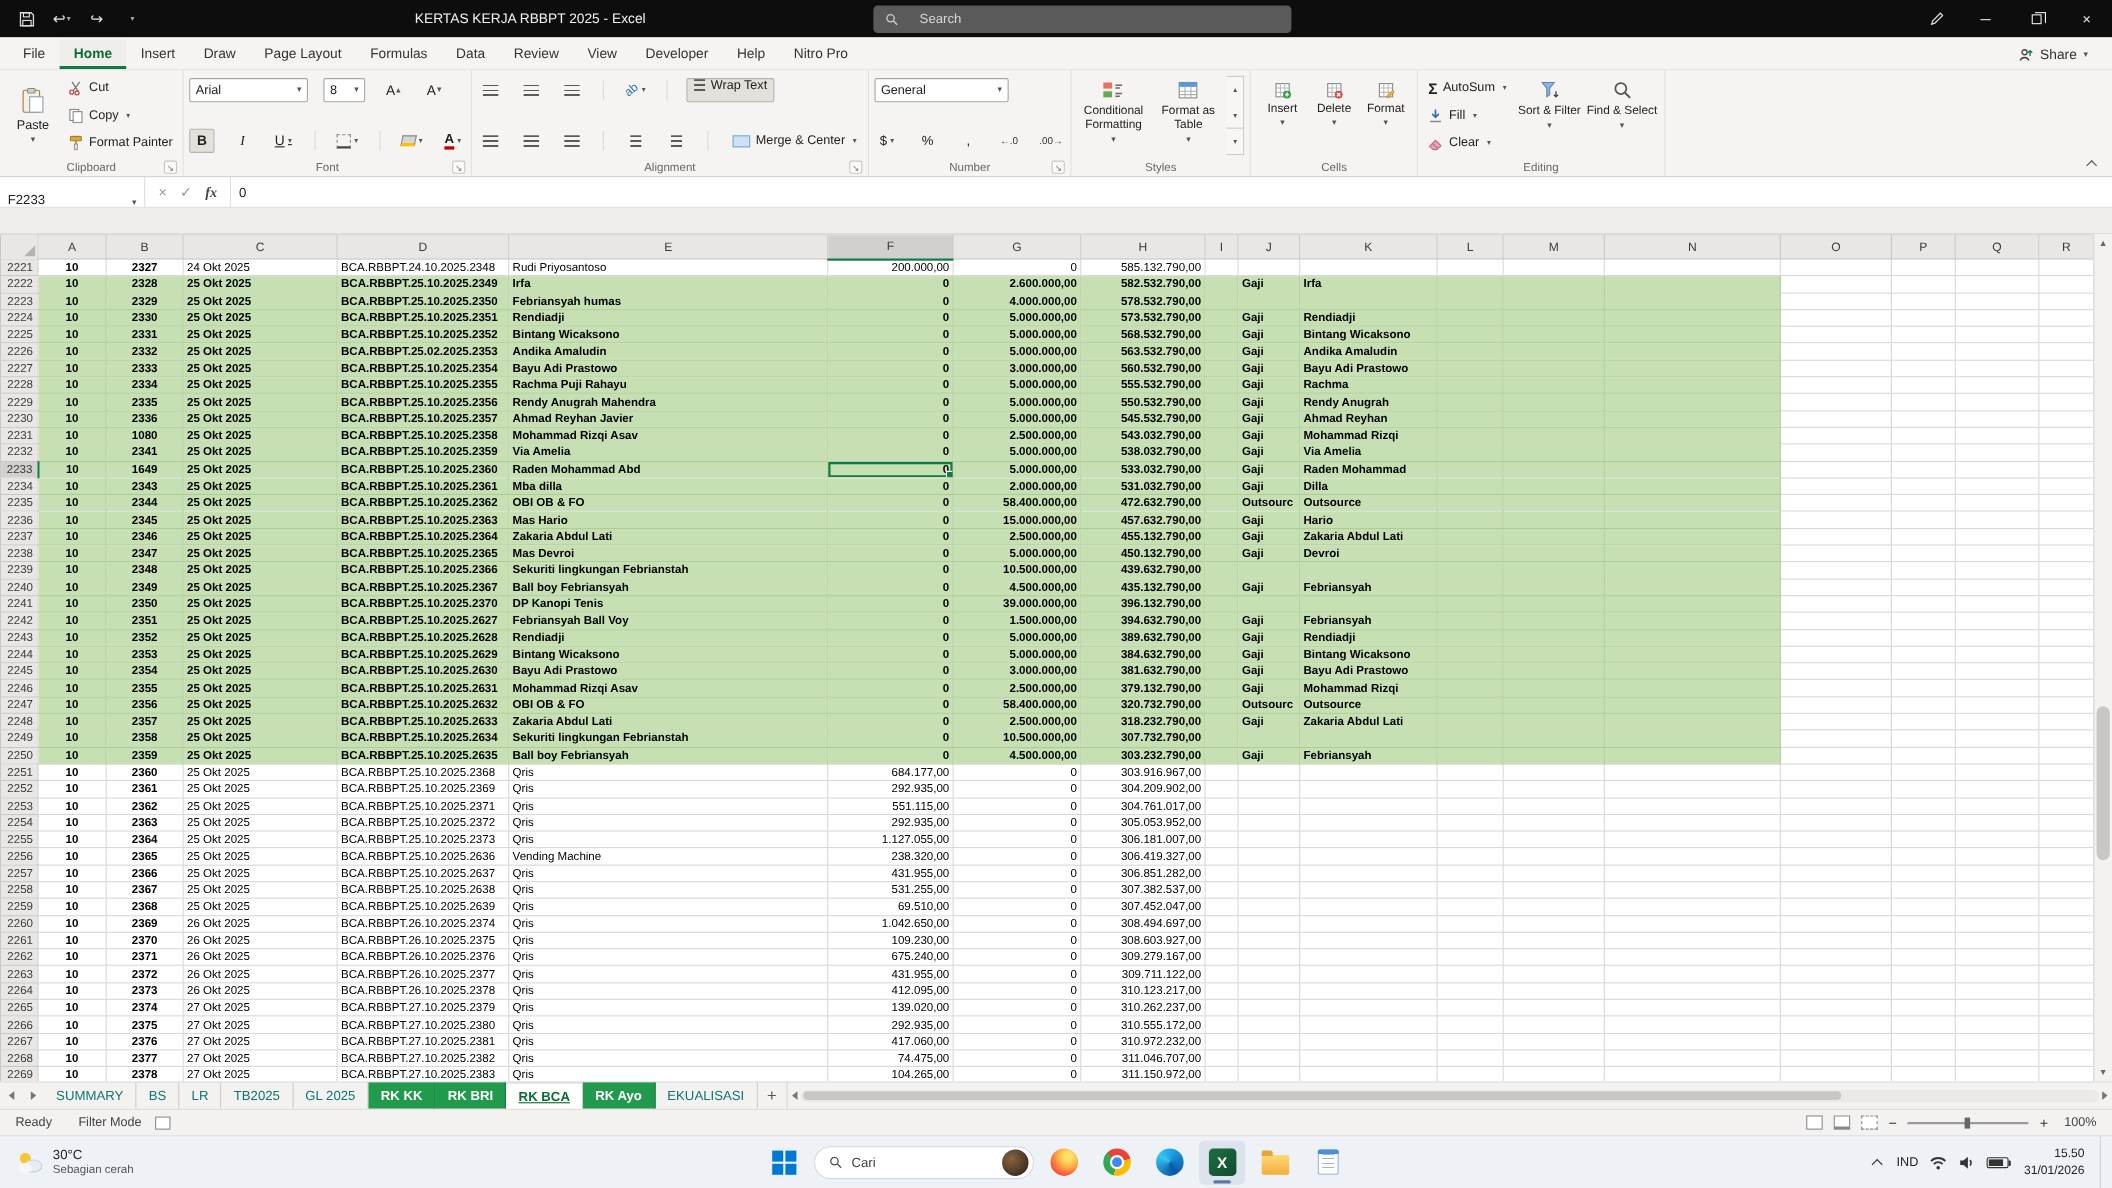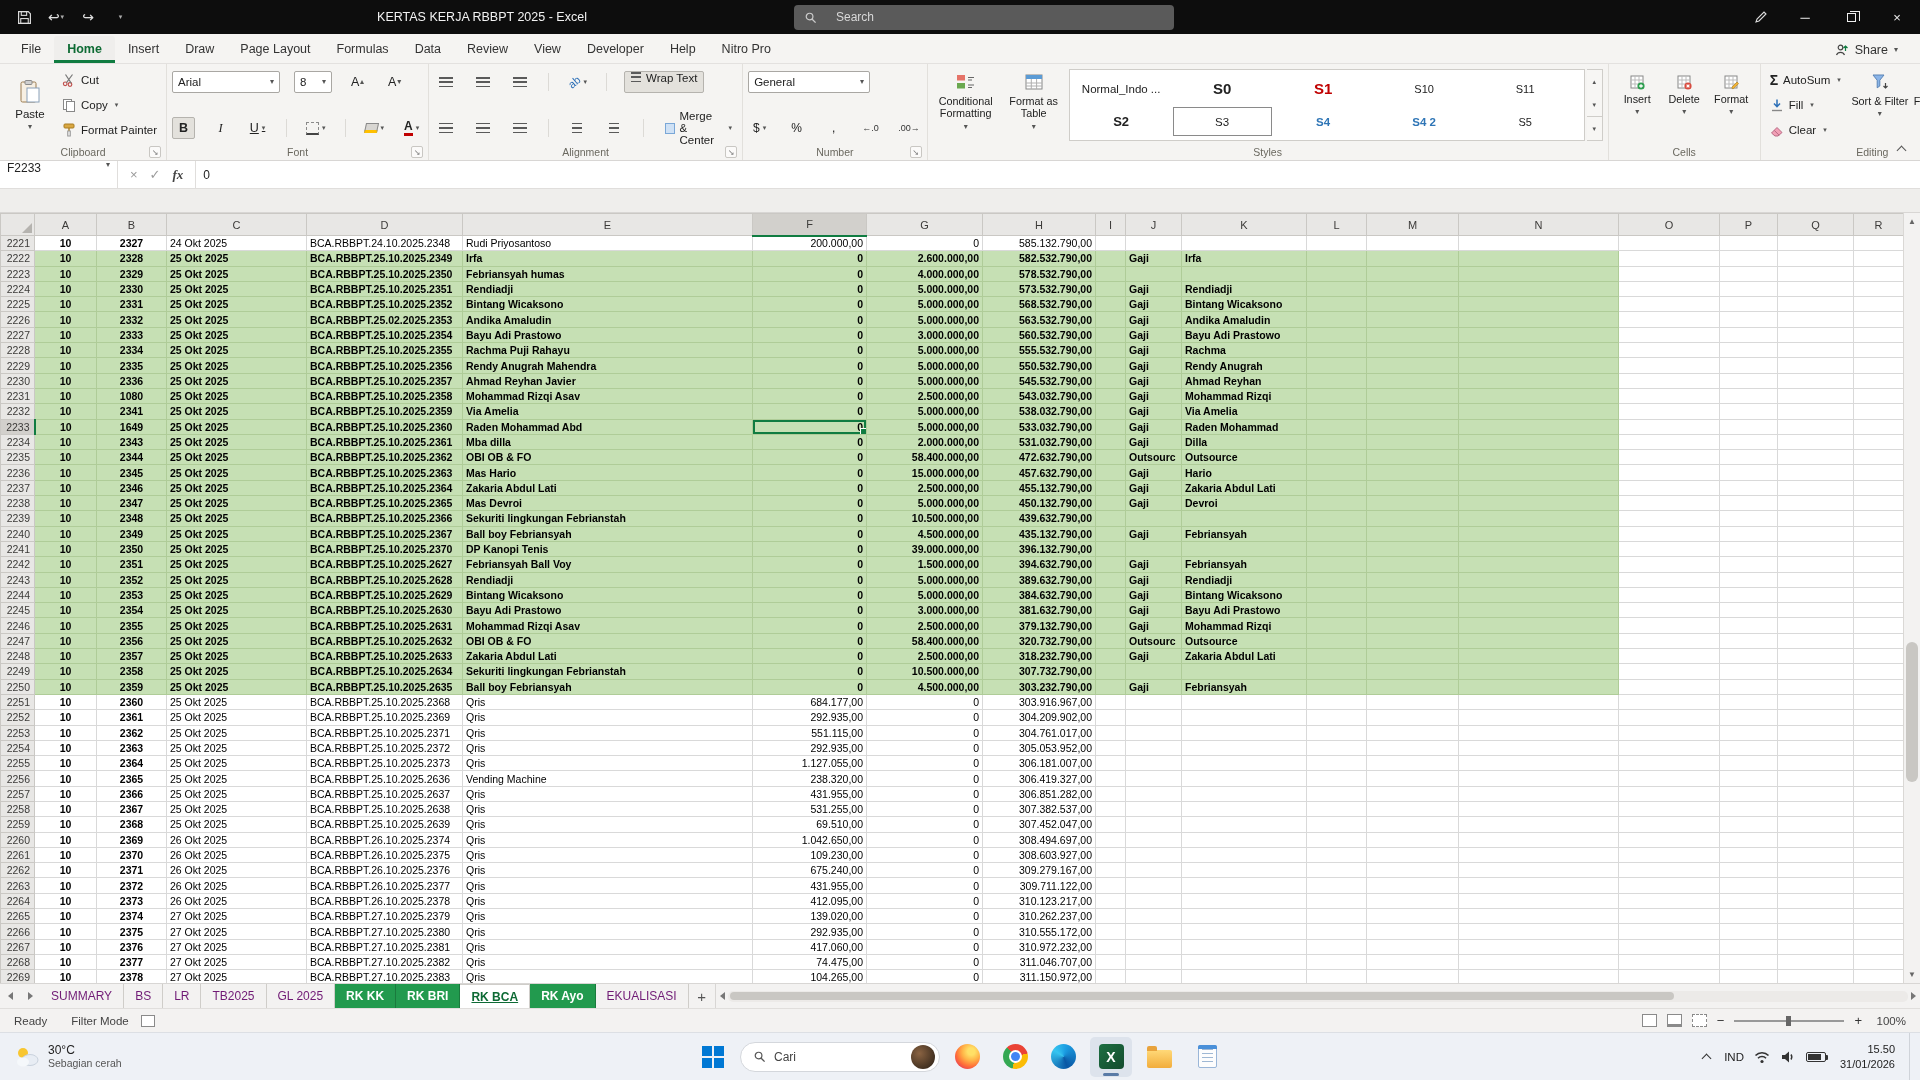--- a/index.html
+++ b/index.html
@@ -72,21 +72,21 @@
 .gal-scroll{display:flex;flex-direction:column;width:16px;border:1px solid #cfcdc9;border-left:none;margin:2px 0}
 .gal-scroll div{flex:1;display:flex;align-items:center;justify-content:center;font-size:7px;color:#555;background:#f7f6f4}
 .gal-scroll .more{border-top:1px solid #cfcdc9}
 .edit-col{display:flex;flex-direction:column;justify-content:space-around;padding-right:2px}
 .sigma{font-size:14px;font-weight:600}
 .ribbon-collapse{position:absolute;right:10px;bottom:4px;width:18px;height:14px;display:flex;align-items:center;justify-content:center}
 .chev-up{width:7px;height:7px;border-left:1.6px solid #555;border-top:1.6px solid #555;transform:rotate(45deg);display:inline-block;margin-top:3px}
 
 
 .formulabar{flex:0 0 28px;background:#fff;border-bottom:1px solid #e0dedc;display:flex;align-items:stretch;font-size:12px}
-.namebox{width:118px;display:flex;align-items:flex-start;justify-content:space-between;padding:0 7px;border-right:1px solid #e0dedc}
+.namebox{width:132px;display:flex;align-items:flex-end;justify-content:space-between;padding:0 7px;border-right:1px solid #e0dedc}
 .fxzone{display:flex;align-items:center;gap:12px;padding:0 12px;border-right:1px solid #e0dedc;color:#9a9a9a;font-size:13px}
 .fxb.fx{font-style:italic;color:#444;font-family:"Liberation Serif",serif;font-weight:600}
 .fcontent{flex:1;display:flex;align-items:center;padding:0 7px}
 .fb-spacer{flex:0 0 24px;background:#efeeec;border-bottom:1px solid #d8d6d4}
 
 
 .gridwrap{flex:1;position:relative;background:#fff;overflow:hidden}
 table.sheet{border-collapse:collapse;table-layout:fixed;width:1903px}
 .sheet th,.sheet td{font-size:10.5px;padding:0 3px;white-space:nowrap;overflow:hidden;font-weight:400}
 .sheet thead th{background:#e8e7e5;border:1px solid #cac8c4;color:#3c3b39;height:22px;font-size:11px}
@@ -106,21 +106,21 @@
 .varrow{flex:0 0 17px;display:flex;align-items:center;justify-content:center;color:#666;font-size:8px}
 .vtrack{flex:1;position:relative}
 .vthumb{position:absolute;left:2px;right:2px;top:56%;height:140px;background:#c9c7c3;border-radius:6px}
 
 
 .sheetbar{flex:0 0 25px;background:#f3f2f1;display:flex;align-items:stretch;border-top:1px solid #d8d6d4;font-size:12px}
 .snav{width:20px;display:flex;align-items:center;justify-content:center}
 .tri-l{width:0;height:0;border-top:4px solid transparent;border-bottom:4px solid transparent;border-right:5px solid #777;display:inline-block}
 .tri-r{width:0;height:0;border-top:4px solid transparent;border-bottom:4px solid transparent;border-left:5px solid #777;display:inline-block}
 .stabs{display:flex;align-items:stretch}
-.stab{display:flex;align-items:center;padding:0 11px;border-right:1px solid #cfcdc9;color:#701a75;white-space:nowrap}
+.stab{display:flex;align-items:center;padding:0 11px;border-right:1px solid #cfcdc9;color:#0f766e;white-space:nowrap}
 .stab.green{background:#229a4e;color:#fff;font-weight:700;border-right-color:#1a7a3d}
 .stab.active{background:#fff;color:#0d6a34;font-weight:700;text-decoration:underline;border-top:1px solid #cfcdc9}
 .addsheet{width:26px;display:flex;align-items:center;justify-content:center;color:#555;font-size:15px}
 .hscroll{flex:1;display:flex;align-items:center;border-left:1px solid #d8d6d4;padding:0 4px;gap:3px}
 .htrack{flex:1;height:11px;background:#eceae8;position:relative;border-radius:5px}
 .hthumb{position:absolute;left:2px;top:1.5px;height:8px;width:80%;background:#c9c7c3;border-radius:4px}
 
 
 .statusbar{flex:0 0 24px;background:#f3f2f1;border-top:1px solid #e0dedc;display:flex;align-items:center;font-size:11.5px;color:#444;padding-left:14px;gap:24px}
 .sb-ico{width:14px;height:12px;border:1px solid #8a8a8a;background:#fff;display:inline-block;margin-left:-12px}
@@ -427,36 +427,20 @@
       </div>
       <div class="bigbtn">
         <svg width="20" height="20" viewBox="0 0 20 20">
             <rect x="2" y="3" width="16" height="14" fill="#fff" stroke="#888"></rect>
             <rect x="2" y="3" width="16" height="4" fill="#5b9bd5"></rect>
             <path d="M2 11 h16 M2 14 h16 M7.3 7 v10 M12.6 7 v10" stroke="#b0b0b0" stroke-width="1"></path>
           </svg>
         <span>Format as Table</span>
           <span class="dd">▾</span>
       </div>
-      <div class="gallery">
-        <div class="grow">
-            <div class="gitem normal">Normal_Indo ...</div>
-            <div class="gitem big">S0</div>
-            <div class="gitem big red">S1</div>
-            <div class="gitem small">S10</div>
-            <div class="gitem small">S11</div>
-          </div>
-        <div class="grow">
-            <div class="gitem med">S2</div>
-            <div class="gitem boxed">S3</div>
-            <div class="gitem blue">S4</div>
-            <div class="gitem blue">S4 2</div>
-            <div class="gitem small">S5</div>
-          </div>
-      </div>
       <div class="gal-scroll">
         <div>▴</div>
         <div>▾</div>
         <div class="more">▾</div>
       </div>
     </div>
     <div class="glabel">
         <span>Styles</span>
       </div>
   </div>

